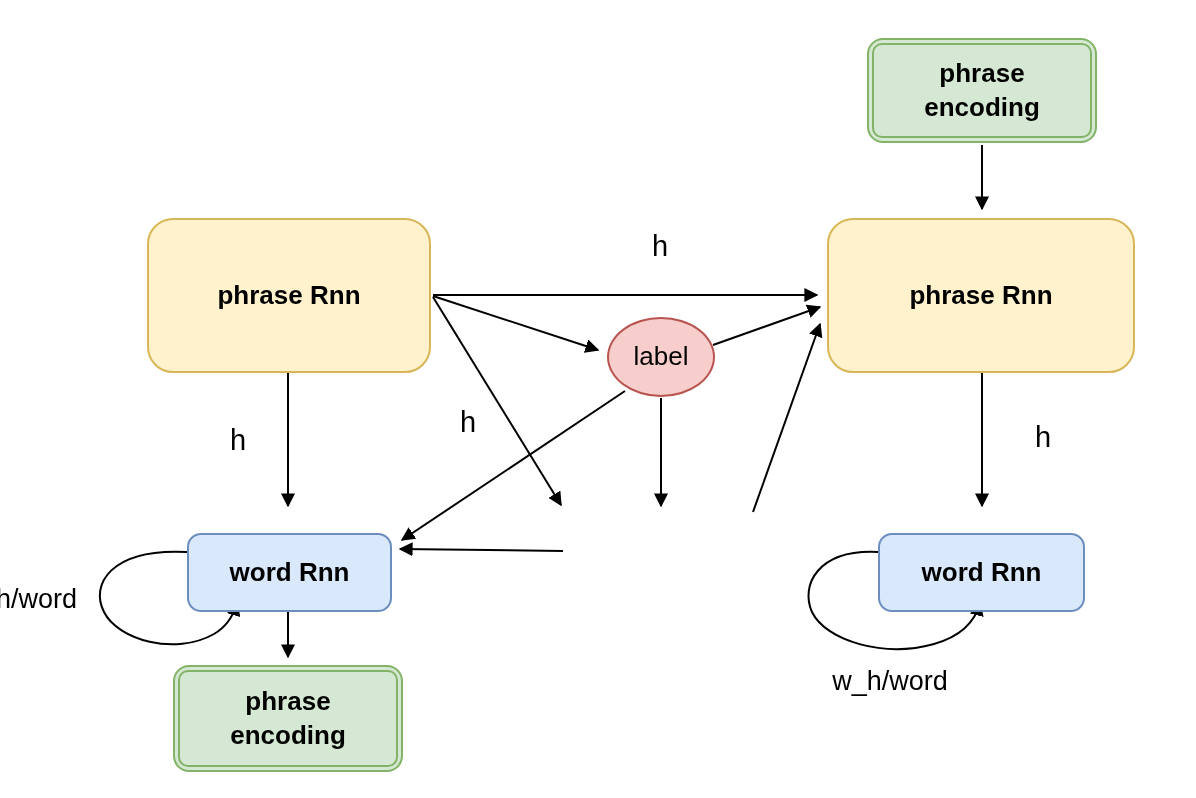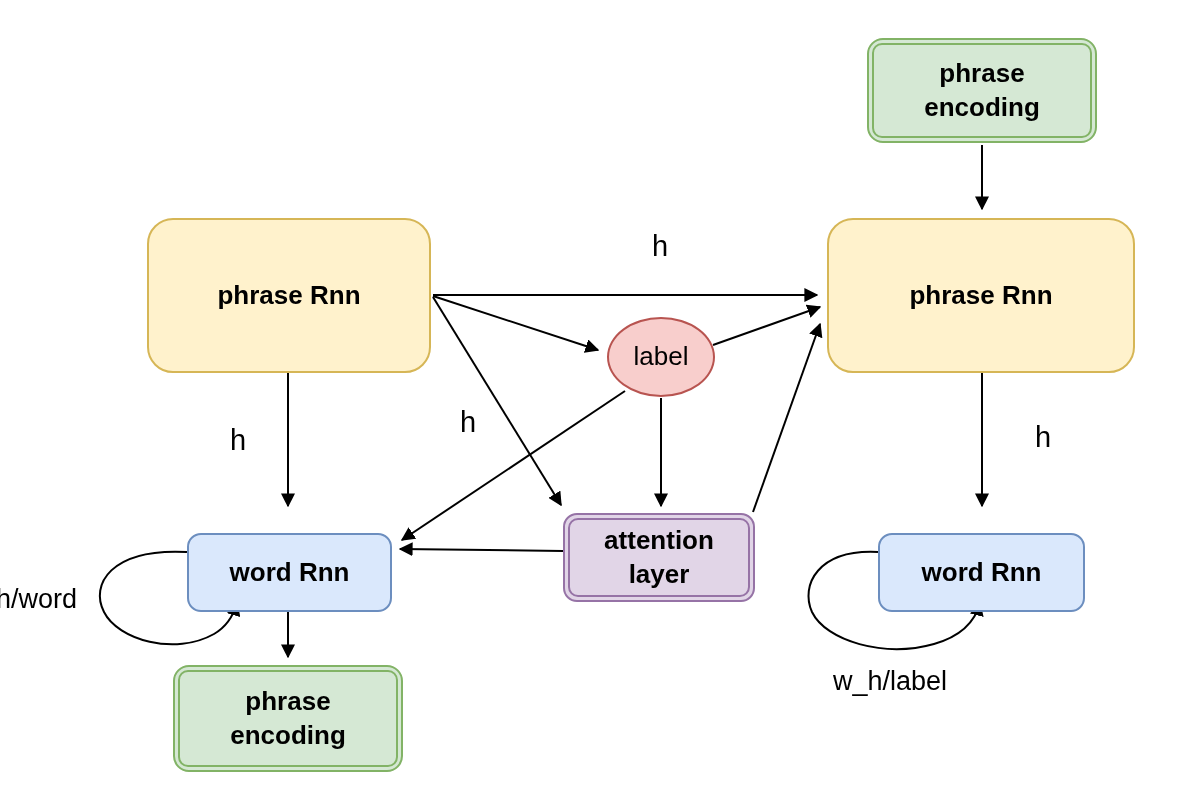--- a/index.html
+++ b/index.html
@@ -63,35 +63,33 @@
 
   <div class="node rect green dbl" style="left:867px;top:38px;width:230px;height:105px;">phrase
 encoding</div>
 
   <div class="node rect yellow" style="left:147px;top:218px;width:284px;height:155px;">phrase Rnn</div>
 
   <div class="node rect yellow" style="left:827px;top:218px;width:308px;height:155px;">phrase Rnn</div>
 
   <div class="node ellipse" style="left:607px;top:317px;width:108px;height:80px;">label</div>
 
-  <div class="node rect purple dbl" style="left:563px;top:513px;width:192px;height:89px;">attention
-layer</div>
 
   <div class="node rect blue" style="left:187px;top:513px;width:205px;height:79px;">word Rnn</div>
 
   <div class="node rect blue" style="left:878px;top:513px;width:207px;height:79px;">word Rnn</div>
 
   <div class="node rect green dbl" style="left:173px;top:665px;width:230px;height:107px;">phrase
 encoding</div>
 
   <span class="edge-label" style="left:660px;top:246px;">h</span>
 
   <span class="edge-label" style="left:468px;top:422px;">h</span>
 
   <span class="edge-label" style="left:238px;top:440px;">h</span>
 
   <span class="edge-label" style="left:1043px;top:437px;">h</span>
 
   <span class="edge-label small left-anchored" style="left:-4px;top:599px;">h/word</span>
 
-  <span class="edge-label small" style="left:890px;top:681px;">w_h/label</span>
+  <span class="edge-label small" style="left:890px;top:681px;">w_h/word</span>
 
 </div>
 
 </body></html>

